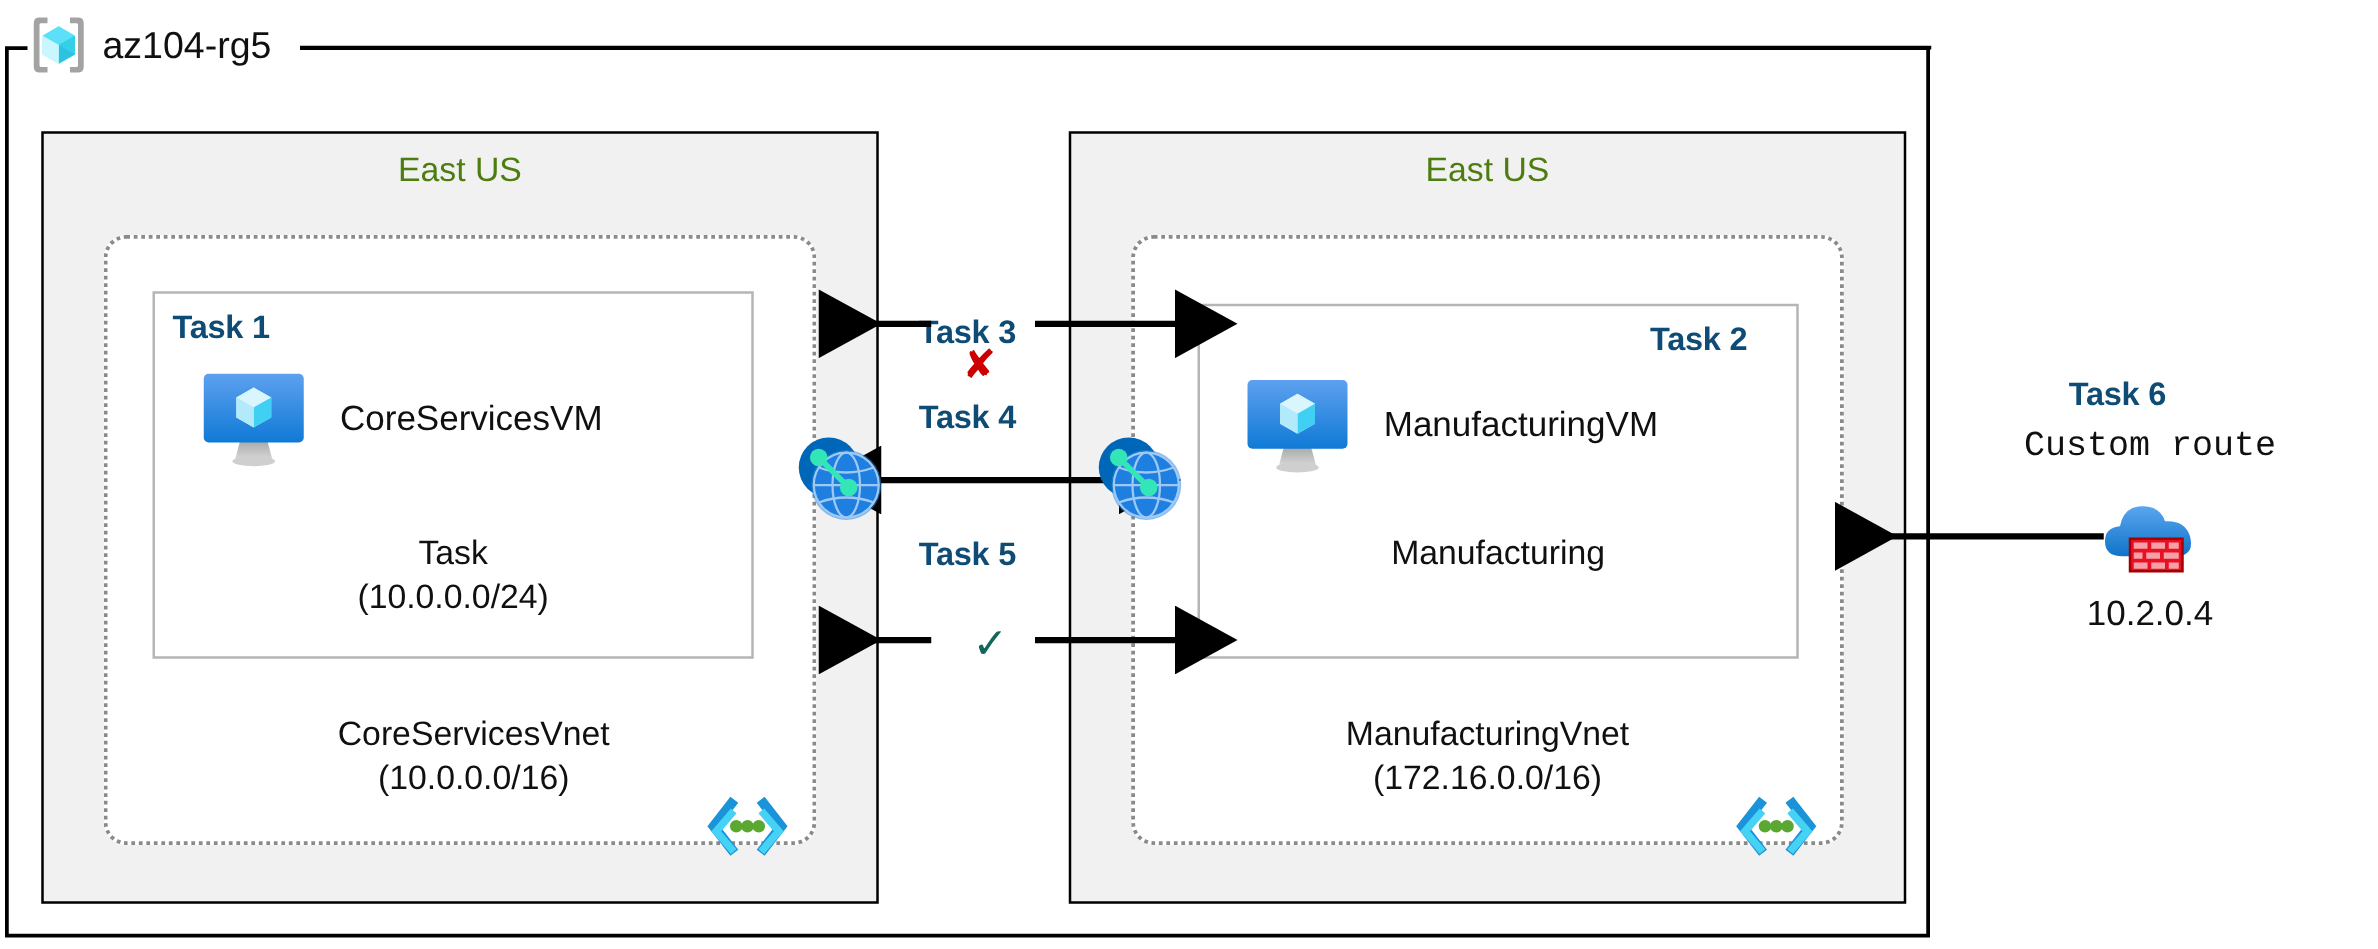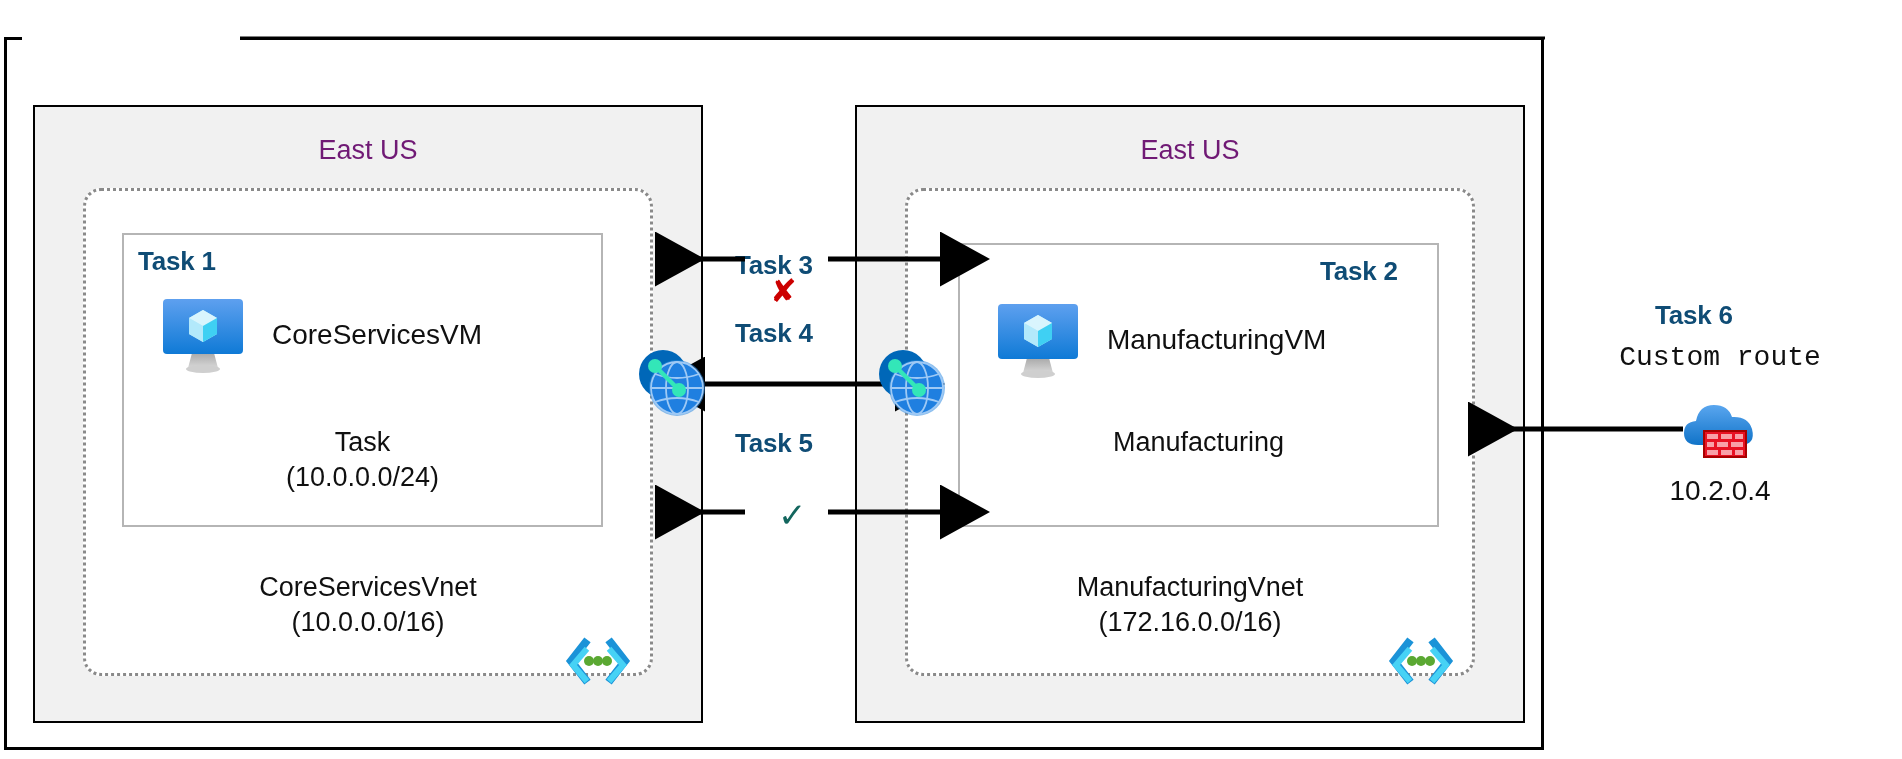--- a/index.html
+++ b/index.html
@@ -62,26 +62,26 @@
 
   
   .region {
     position: absolute;
     background: #f1f1f1;
     border: 2px solid #000000;
     box-sizing: border-box;
   }
   .region-label {
     position: absolute;
-    top: 28px;
+    top: 14px;
     left: 0;
     right: 0;
     text-align: center;
     font-size: 27px;
-    color: #701a75;
+    color: #4d7c0f;
   }
 
   
   .vnet {
     position: absolute;
     border: 3px dotted #8a8a8a;
     border-radius: 18px;
     box-sizing: border-box;
     background: #ffffff;
   }
@@ -167,20 +167,39 @@
   }
 </style>
 </head>
 <body>
 
 <div id="canvas">
 
   <div class="rg-border"></div>
   <div class="rg-title-mask"></div>
 
+  <div class="rg-title-wrap">
+    <span>
+      <svg class="rg-icon" viewBox="0 0 50 52" xmlns="http://www.w3.org/2000/svg">
+
+        <path d="M16 3 L9 3 Q5 3 5 8 L5 42 Q5 47 9 47 L16 47 L16 42.5 L10.5 42.5 Q9.6 42.5 9.6 41.2 L9.6 8.8 Q9.6 7.5 10.5 7.5 L16 7.5 Z" fill="#a3a3a3"></path>
+
+        <path d="M34 3 L41 3 Q45 3 45 8 L45 42 Q45 47 41 47 L34 47 L34 42.5 L39.5 42.5 Q40.4 42.5 40.4 41.2 L40.4 8.8 Q40.4 7.5 39.5 7.5 L34 7.5 Z" fill="#a3a3a3"></path>
+
+        <g transform="translate(25,25)">
+          <path d="M0,-15 L13,-7.5 L13,7.5 L0,15 L-13,7.5 L-13,-7.5 Z" fill="#9cf0ff"></path>
+          <path d="M0,-15 L13,-7.5 L0,0 L-13,-7.5 Z" fill="#5ce0f7"></path>
+          <path d="M0,0 L13,-7.5 L13,7.5 L0,15 Z" fill="#2bc3e0"></path>
+          <path d="M0,0 L0,15 L-13,7.5 L-13,-7.5 Z" fill="#c9f6ff"></path>
+          <path d="M0,0 L13,-7.5 L13,7.5 Z" fill="#34cfe8"></path>
+        </g>
+      </svg>
+    </span>
+    <span class="rg-title-text">az104-rg5</span>
+  </div>
 
   <svg class="arrow-svg" style="left:240px; top:36px; width:1310px; height:4px;">
     <line x1="0" y1="2" x2="1305" y2="2" stroke="#000000" stroke-width="3"></line>
   </svg>
 
   <div class="region" style="left:33px; top:105px; width:670px; height:618px;">
     <div class="region-label">East US</div>
   </div>
 
   <div class="vnet" style="left:83px; top:188px; width:570px; height:488px;"></div>
@@ -214,21 +233,21 @@
       </svg>
     </span>
     <span class="node-name">CoreServicesVM</span>
   </div>
 
   <div class="cidr-block" style="left:122px; top:425px; width:481px;">
     <div>Task</div>
     <div>(10.0.0.0/24)</div>
   </div>
 
-  <div class="vnet-caption" style="left:83px; top:570px; width:570px;">
+  <div class="vnet-caption" style="left:94px; top:570px; width:570px;">
     <div>CoreServicesVnet</div>
     <div>(10.0.0.0/16)</div>
   </div>
 
   <span class="subnet-icon" style="left:565px; top:635px;">
     <svg viewBox="0 0 66 52" width="66" height="52" xmlns="http://www.w3.org/2000/svg">
       <path d="M20 8 L6 26 L20 44" stroke="#1b93d8" stroke-width="8" fill="none" stroke-linecap="square"></path>
       <path d="M17 12 L5 26 L17 40" stroke="#46d2f5" stroke-width="6" fill="none" stroke-linecap="square" transform="translate(3,4)"></path>
       <path d="M46 8 L60 26 L46 44" stroke="#1b93d8" stroke-width="8" fill="none" stroke-linecap="square"></path>
       <path d="M49 12 L61 26 L49 40" stroke="#46d2f5" stroke-width="6" fill="none" stroke-linecap="square" transform="translate(-3,4)"></path>

